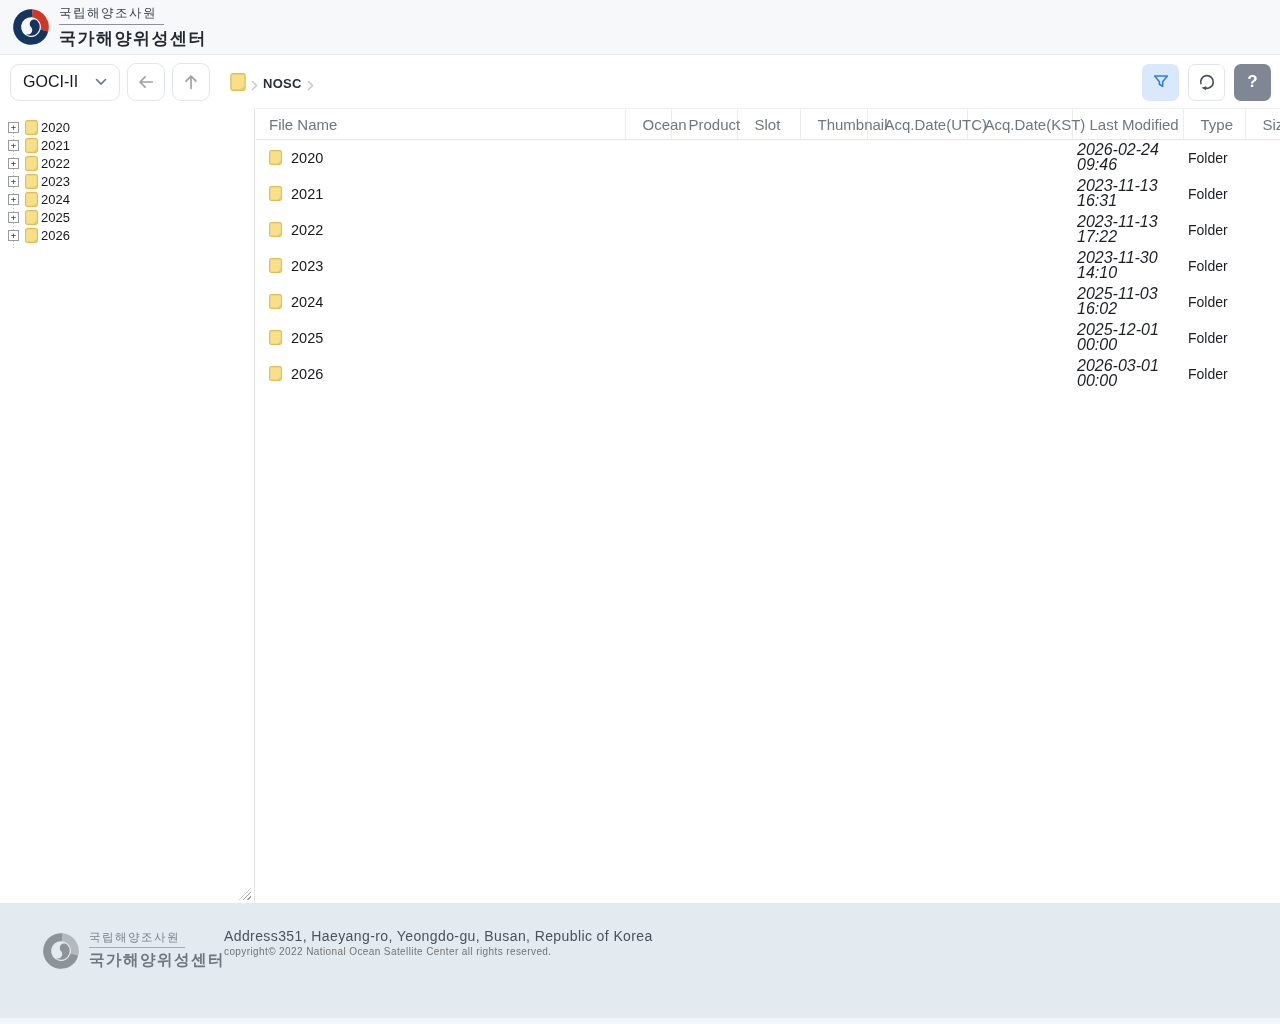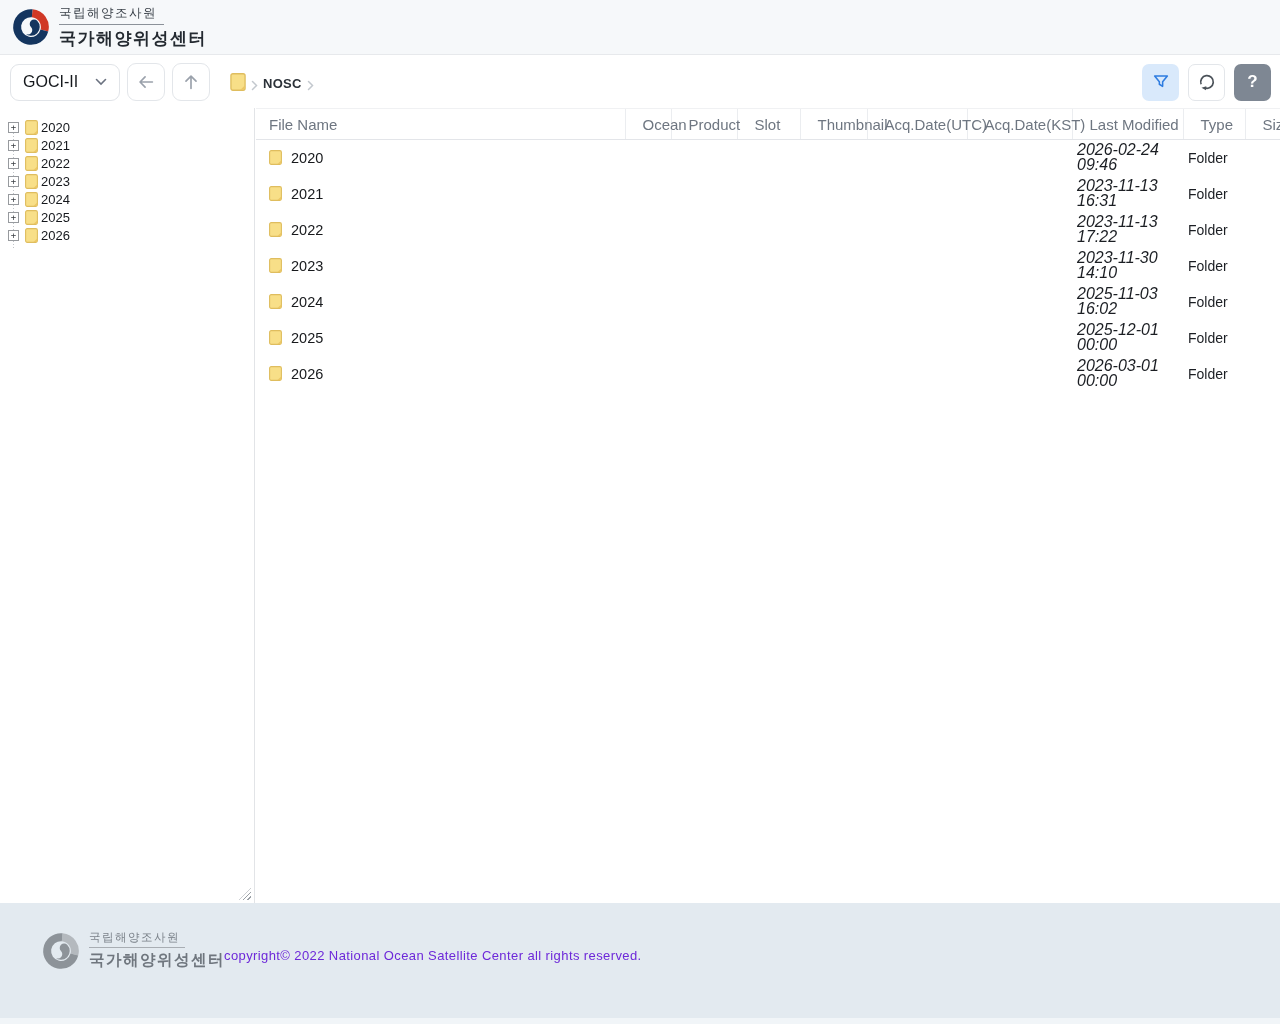--- a/index.html
+++ b/index.html
@@ -74,21 +74,21 @@
   .footer-logo { position:absolute; left:42px; top:27px; display:flex; align-items:center; }
   .footer-brand-text { margin-left:9px; display:flex; flex-direction:column; }
   .footer-brand-small { font-size:11.5px; color:#7b828a; letter-spacing:1.5px; padding-bottom:2px;
                         border-bottom:1px solid #a8adb3; width:96px; }
   .footer-brand-large { font-size:15.5px; font-weight:bold; color:#6f767e; letter-spacing:1.5px; margin-top:2px; }
   .footer-info { position:absolute; left:224px; top:25px; }
   .addr-line { font-size:14px; color:#4a525c; letter-spacing:.4px; }
   .tel-line { font-size:14px; color:#4a525c; margin-top:8px; letter-spacing:.4px; }
   .tel-line .lbl { font-weight:bold; color:#3f474f; }
   .tel-line .gap { display:inline-block; width:22px; }
-  .copyright-line { font-size:13px; color:#6d28d9; margin-top:20px; letter-spacing:.4px; }
+  .copyright-line { font-size:10px; color:#737373; margin-top:2px; letter-spacing:.4px; }
 
   svg { display:block; }
 </style>
 </head>
 <body>
 
 <div id="app">
 
   <header class="top-band">
     <svg class="emblem" viewBox="0 0 48 48">
@@ -415,17 +415,20 @@
         <path d="M 25.5 6.6 A 17.5 17.5 0 0 1 40.9 28.5" fill="none" stroke="#b4b9be" stroke-width="10"></path>
         <path d="M 40.9 28.5 A 17.5 17.5 0 1 1 25.5 6.6" fill="none" stroke="#8d9399" stroke-width="10"></path>
         <path d="M 31.8 16.2 A 11 11 0 1 1 16.2 31.8 A 5.5 5.5 0 0 0 24 24 A 5.5 5.5 0 0 1 31.8 16.2 Z" fill="#8d9399"></path>
       </svg>
       <div class="footer-brand-text">
         <span class="footer-brand-small">국립해양조사원</span>
         <span class="footer-brand-large">국가해양위성센터</span>
       </div>
     </div>
     <div class="footer-info">
+      <div class="addr-line">
+        <span>Address</span><span>351, Haeyang-ro, Yeongdo-gu, Busan, Republic of Korea</span>
+      </div>
       <div class="copyright-line">copyright© 2022 National Ocean Satellite Center all rights reserved.</div>
     </div>
   </footer>
 
 </div>
 
 </body></html>

